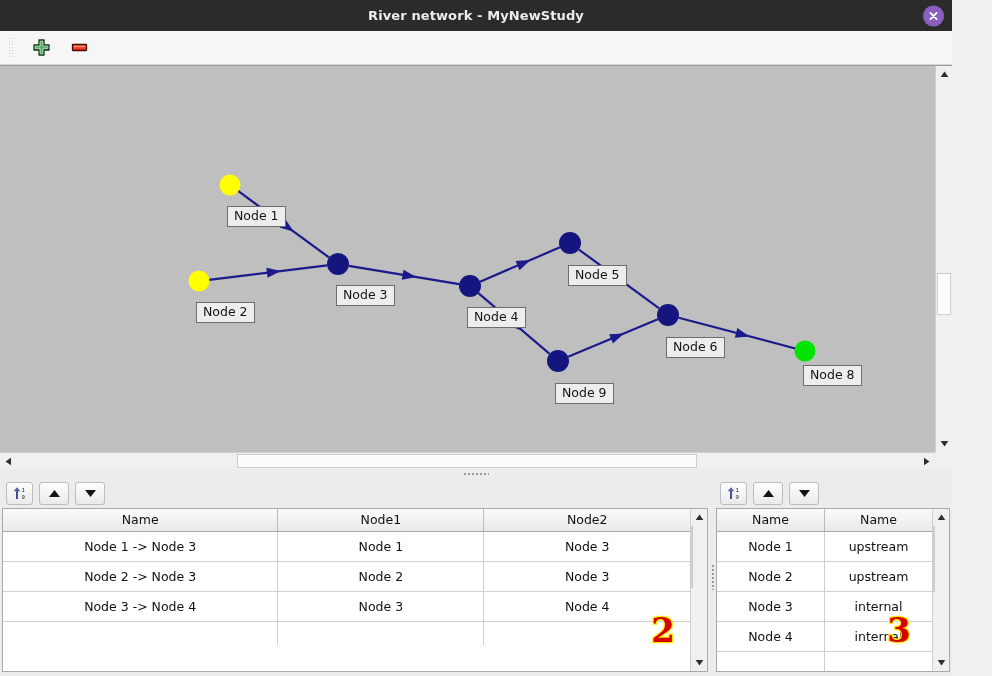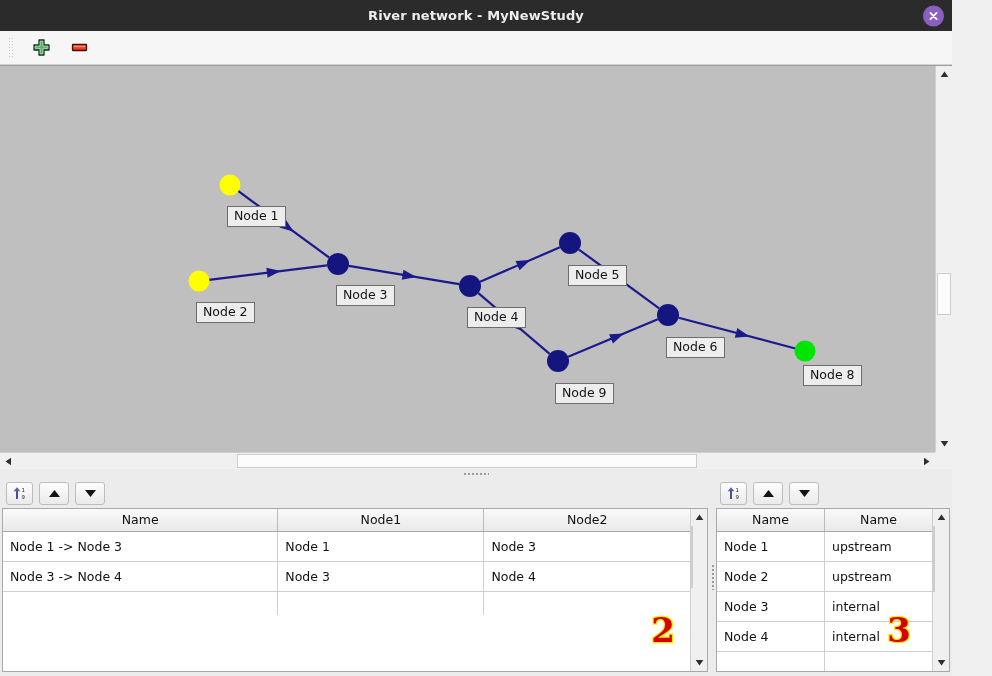--- a/index.html
+++ b/index.html
@@ -239,21 +239,21 @@
     text-align: center;
     color: #111;
     font-size: 12.5px;
   }
   table.grid td {
     border-right: 1px solid #cfcfcf;
     border-bottom: 1px solid #cfcfcf;
     height: 30px;
     padding: 4px 7px;
     background: #fff;
-    text-align: left;
+    text-align: center;
     white-space: nowrap;
     overflow: hidden;
     text-overflow: ellipsis;
   }
   table.grid td.spacer { height: 14px; border-bottom: none; }
   .tbl-sb-v {
     position: absolute;
     top: 0; right: 0; bottom: 0;
     width: 17px;
     background: #f0f0f0;
@@ -417,20 +417,25 @@
               <th style="width:30%; border-right:none;">Node2</th>
             </tr>
           </thead>
           <tbody id="links-body">
               <tr>
                 <td>Node 1 -&gt; Node 3</td>
                 <td>Node 1</td>
                 <td style="border-right: none;">Node 3</td>
               </tr>
               <tr>
+                <td>Node 2 -&gt; Node 3</td>
+                <td>Node 2</td>
+                <td style="border-right: none;">Node 3</td>
+              </tr>
+              <tr>
                 <td>Node 3 -&gt; Node 4</td>
                 <td>Node 3</td>
                 <td style="border-right: none;">Node 4</td>
               </tr>
               <tr>
                 <td class="spacer">&nbsp;</td>
                 <td class="spacer">&nbsp;</td>
                 <td class="spacer" style="border-right: none;">&nbsp;</td>
               </tr>
             </tbody>

